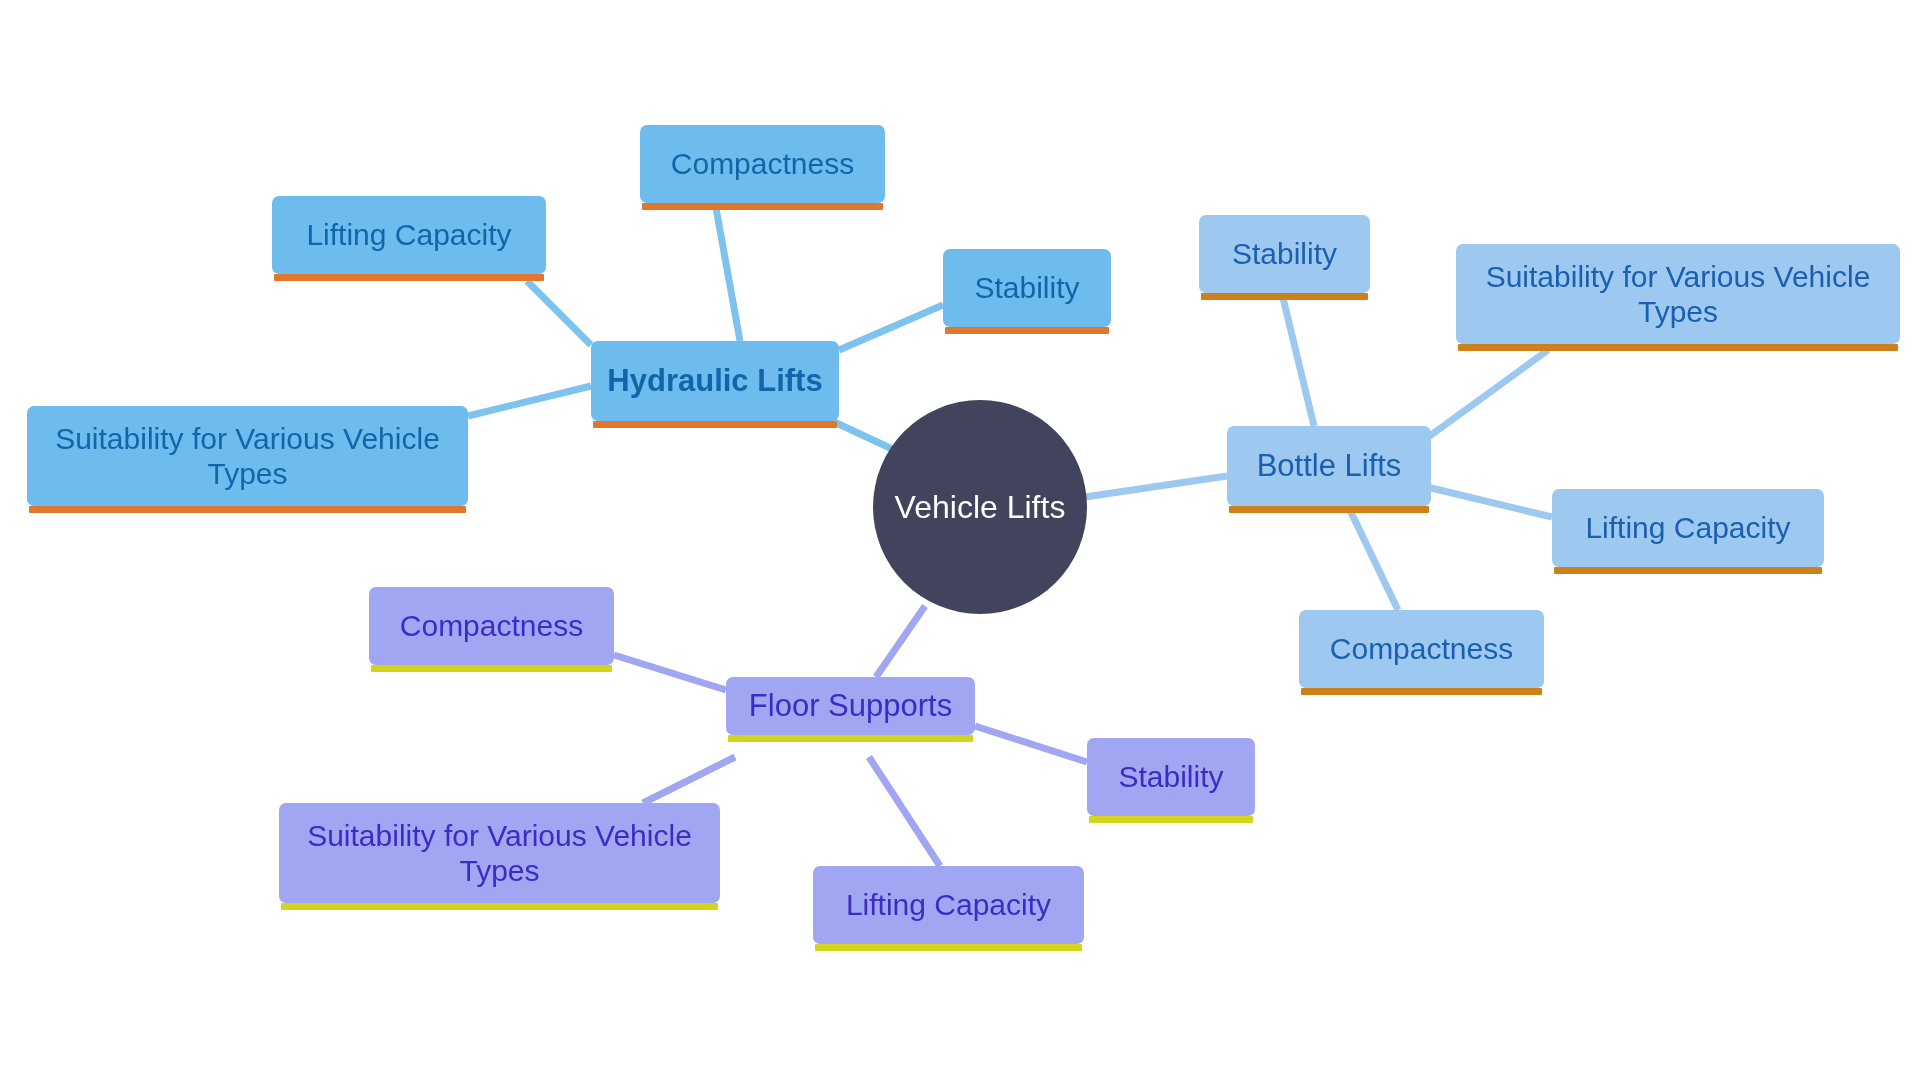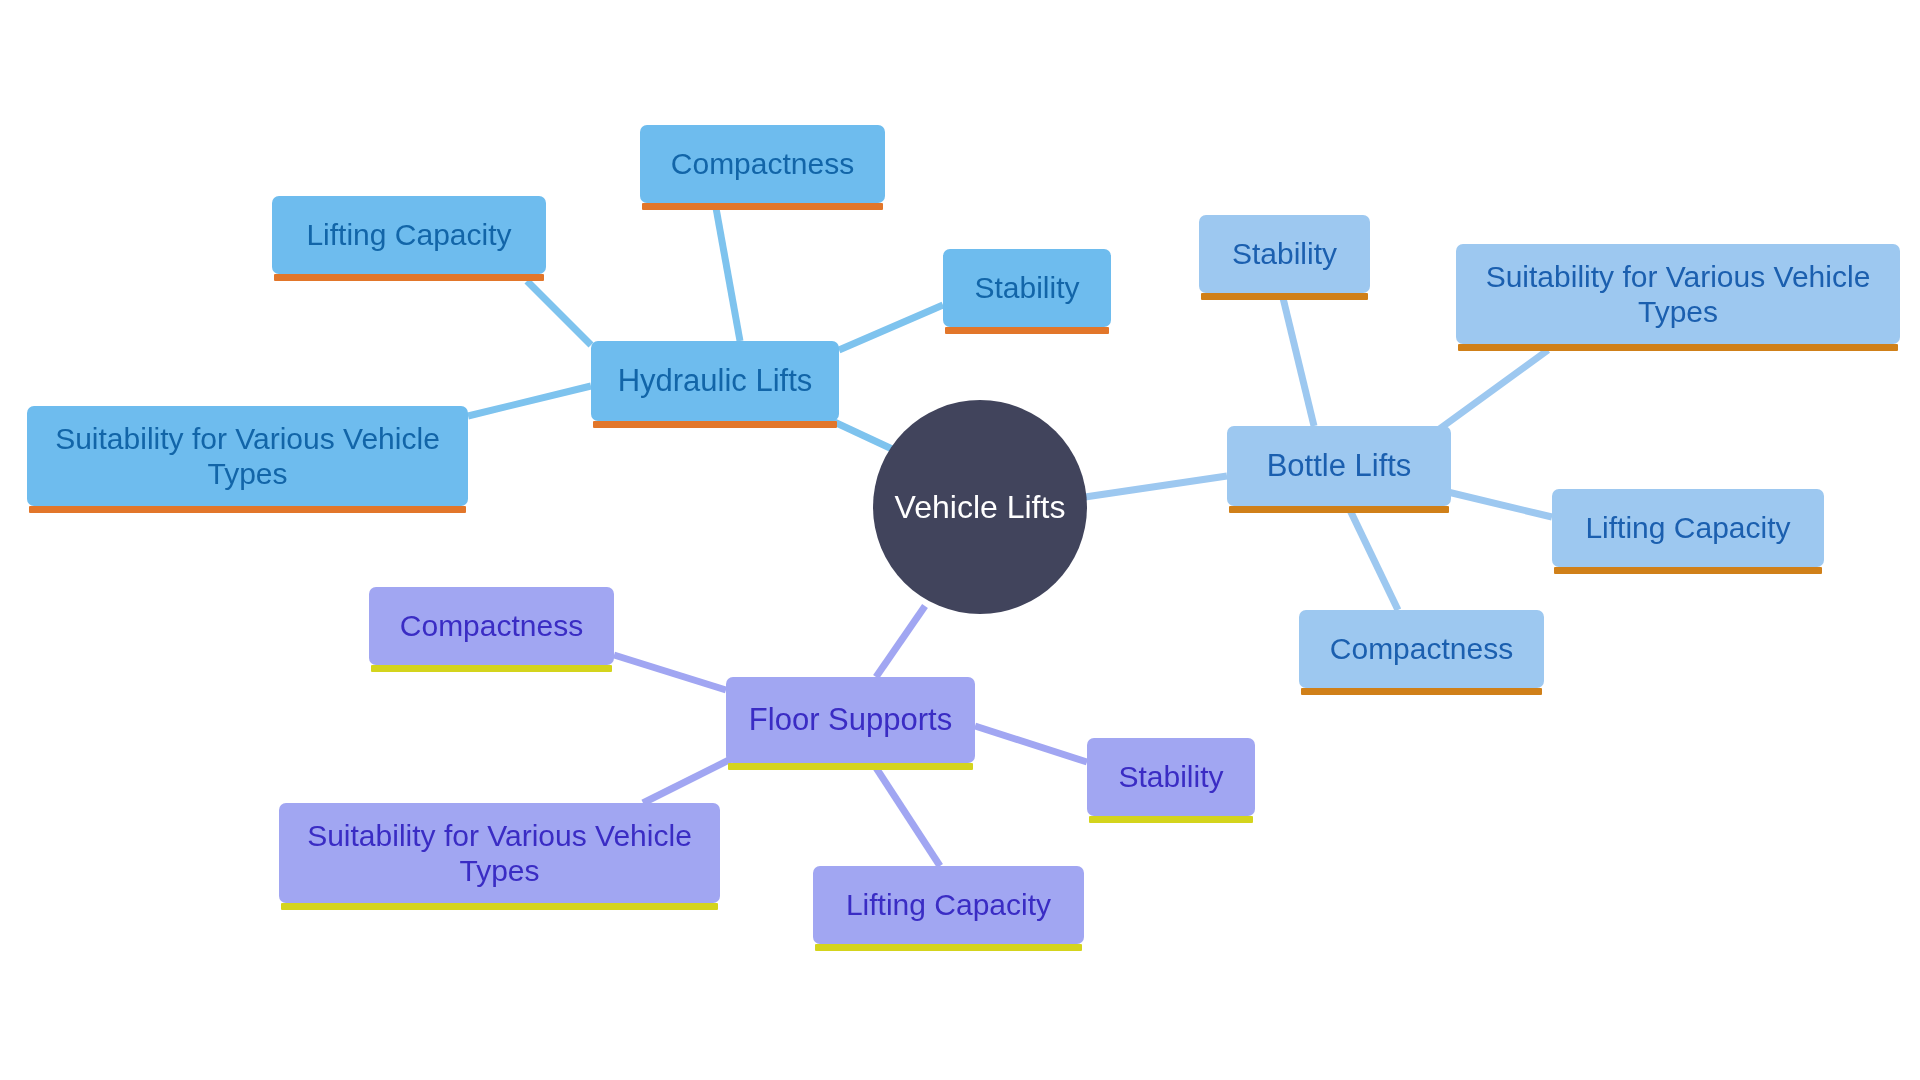--- a/index.html
+++ b/index.html
@@ -116,42 +116,42 @@
       </div>
       <div class="node branch-hydraulic" style="left: 272px; top: 196px; width: 274px; height: 78px; font-size: 30px;">
         <span class="label">Lifting Capacity</span>
       </div>
       <div class="node branch-hydraulic" style="left: 943px; top: 249px; width: 168px; height: 78px; font-size: 30px;">
         <span class="label">Stability</span>
       </div>
       <div class="node branch-hydraulic" style="left: 27px; top: 406px; width: 441px; height: 100px; font-size: 30px;">
         <span class="label">Suitability for Various Vehicle Types</span>
       </div>
-      <div class="node branch-hydraulic" style="left: 591px; top: 341px; width: 248px; height: 80px; font-size: 31px;">
+      <div class="node branch-hydraulic" style="left: 591px; top: 341px; width: 248px; height: 80px; font-size: 31px; font-weight: bold;">
         <span class="label">Hydraulic Lifts</span>
       </div>
       <div class="node branch-bottle" style="left: 1199px; top: 215px; width: 171px; height: 78px; font-size: 30px;">
         <span class="label">Stability</span>
       </div>
       <div class="node branch-bottle" style="left: 1456px; top: 244px; width: 444px; height: 100px; font-size: 30px;">
         <span class="label">Suitability for Various Vehicle Types</span>
       </div>
-      <div class="node branch-bottle" style="left: 1227px; top: 426px; width: 224px; height: 80px; font-size: 31px;">
+      <div class="node branch-bottle" style="left: 1227px; top: 426px; width: 204px; height: 80px; font-size: 31px;">
         <span class="label">Bottle Lifts</span>
       </div>
       <div class="node branch-bottle" style="left: 1552px; top: 489px; width: 272px; height: 78px; font-size: 30px;">
         <span class="label">Lifting Capacity</span>
       </div>
       <div class="node branch-bottle" style="left: 1299px; top: 610px; width: 245px; height: 78px; font-size: 30px;">
         <span class="label">Compactness</span>
       </div>
       <div class="node branch-floor" style="left: 369px; top: 587px; width: 245px; height: 78px; font-size: 30px;">
         <span class="label">Compactness</span>
       </div>
-      <div class="node branch-floor" style="left: 726px; top: 677px; width: 249px; height: 86px; font-size: 31px;">
+      <div class="node branch-floor" style="left: 726px; top: 677px; width: 249px; height: 58px; font-size: 31px;">
         <span class="label">Floor Supports</span>
       </div>
       <div class="node branch-floor" style="left: 1087px; top: 738px; width: 168px; height: 78px; font-size: 30px;">
         <span class="label">Stability</span>
       </div>
       <div class="node branch-floor" style="left: 279px; top: 803px; width: 441px; height: 100px; font-size: 30px;">
         <span class="label">Suitability for Various Vehicle Types</span>
       </div>
       <div class="node branch-floor" style="left: 813px; top: 866px; width: 271px; height: 78px; font-size: 30px;">
         <span class="label">Lifting Capacity</span>

